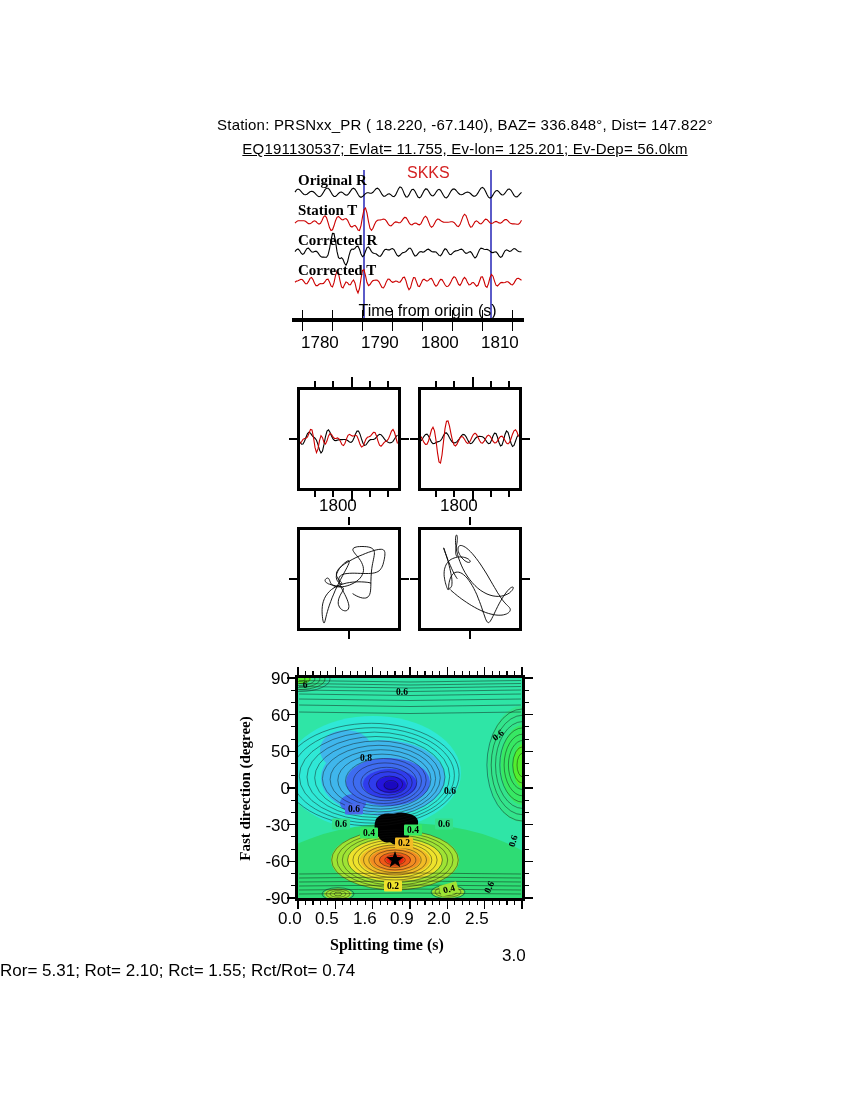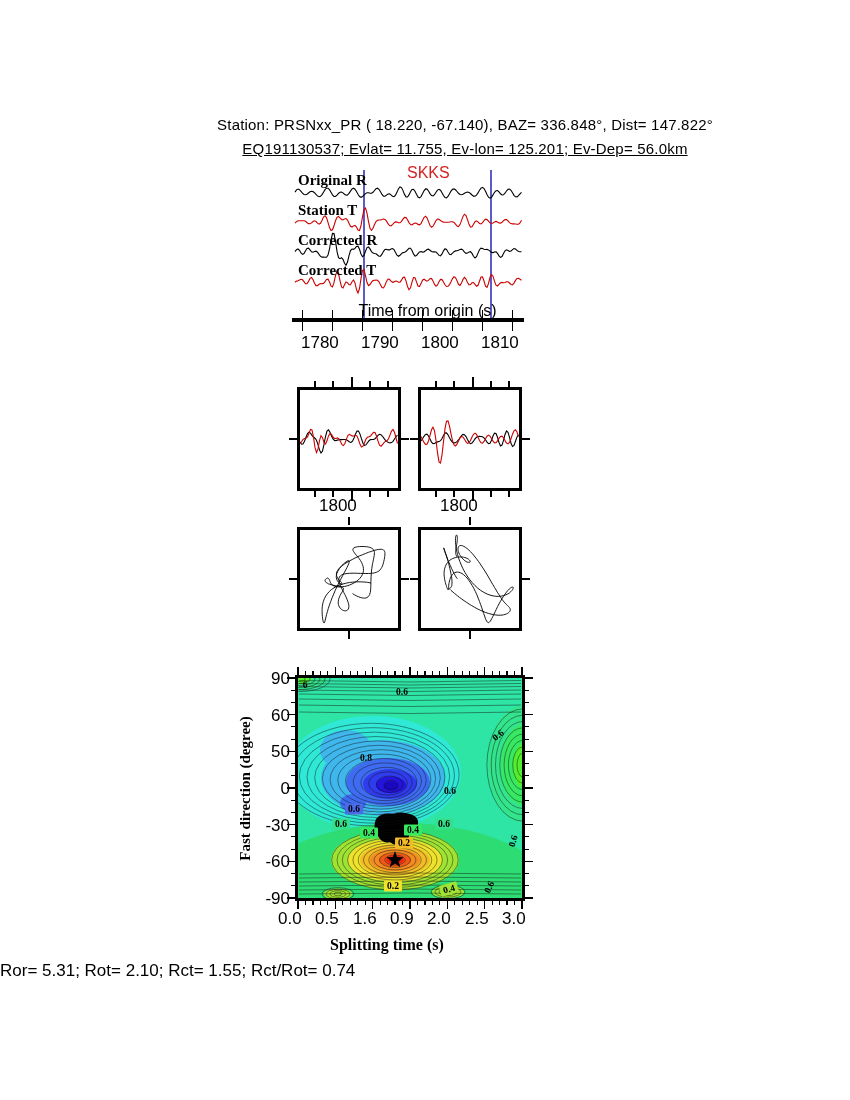--- a/index.html
+++ b/index.html
@@ -253,21 +253,21 @@
   <div class="abs num" style="left:240px;top:816px;width:50px;text-align:right;">-30</div>
   <div class="abs num" style="left:240px;top:852px;width:50px;text-align:right;">-60</div>
   <div class="abs num" style="left:240px;top:889px;width:50px;text-align:right;">-90</div>
 
   <div class="abs num ctr" style="left:278px;top:909px;width:40px;">0.0</div>
   <div class="abs num ctr" style="left:315px;top:909px;width:40px;">0.5</div>
   <div class="abs num ctr" style="left:353px;top:909px;width:40px;">1.6</div>
   <div class="abs num ctr" style="left:390px;top:909px;width:40px;">0.9</div>
   <div class="abs num ctr" style="left:427px;top:909px;width:40px;">2.0</div>
   <div class="abs num ctr" style="left:465px;top:909px;width:40px;">2.5</div>
-  <div class="abs num ctr" style="left:502px;top:909px;width:40px;">3.0</div>
+  <div class="abs num ctr" style="left:502px;top:946px;width:40px;">3.0</div>
 
   <div class="abs ctr" style="left:0;top:961px;width:850px;font-size:17px;">Ror= 5.31; Rot= 2.10; Rct= 1.55; Rct/Rot= 0.74</div>
 <div class="abs tickdiv" style="left: 301.7px; top: 322px; width: 1.5px; height: 9px;"></div>
     <div class="abs tickdiv" style="left: 301.7px; top: 310px; width: 1.5px; height: 8px;"></div>
     <div class="abs tickdiv" style="left: 331.7px; top: 322px; width: 1.5px; height: 9px;"></div>
     <div class="abs tickdiv" style="left: 331.7px; top: 310px; width: 1.5px; height: 8px;"></div>
     <div class="abs tickdiv" style="left: 361.7px; top: 322px; width: 1.5px; height: 9px;"></div>
     <div class="abs tickdiv" style="left: 361.7px; top: 310px; width: 1.5px; height: 8px;"></div>
     <div class="abs tickdiv" style="left: 391.7px; top: 322px; width: 1.5px; height: 9px;"></div>
     <div class="abs tickdiv" style="left: 391.7px; top: 310px; width: 1.5px; height: 8px;"></div>

